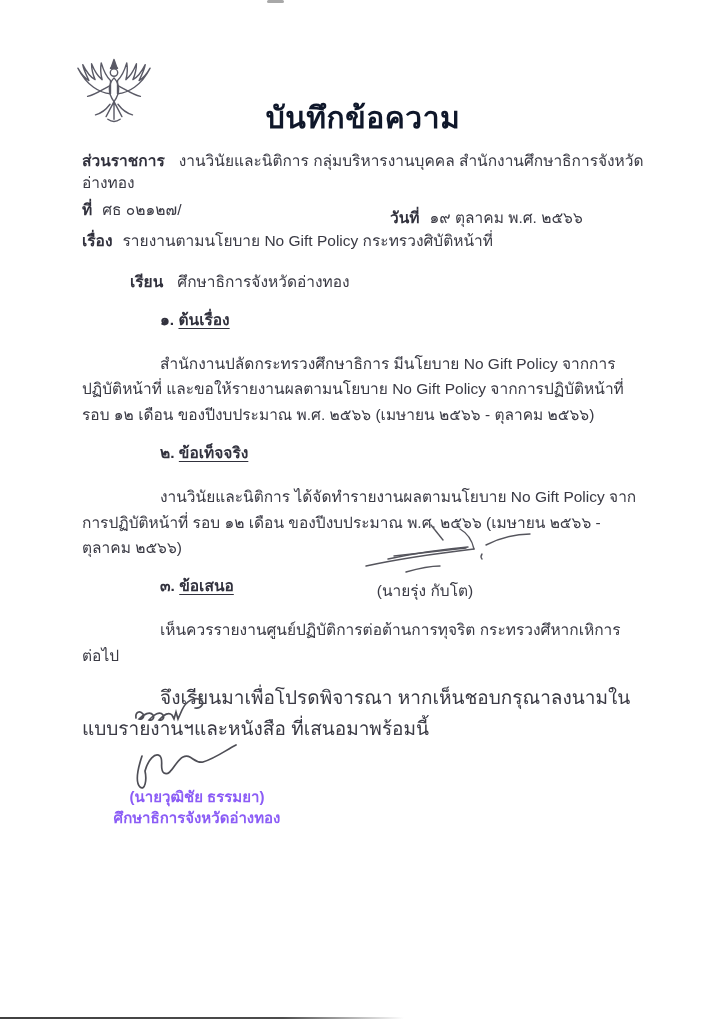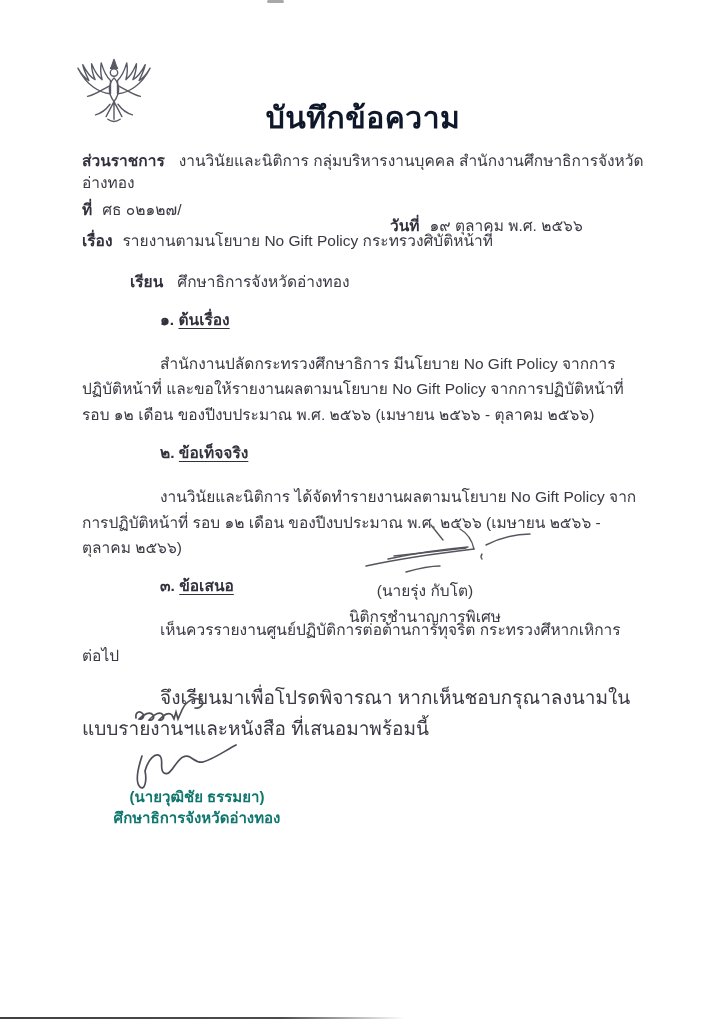--- a/index.html
+++ b/index.html
@@ -25,21 +25,21 @@
 
   .emblem {
     position:absolute; left:70px; top:54px;
     width:88px; height:90px;
   }
 
   .meta { margin-top:9px; font-size:15.5px; line-height:1.45; }
   .label { font-weight:700; color:#31313d; }
   .row { margin-top:4px; }
   .row-no { position:relative; }
-  .date-group { position:absolute; left:308px; top:16px; }
+  .date-group { position:absolute; left:308px; top:8px; }
   .row-subject { margin-top:9px; }
   .row-to { margin-top:16px; font-size:15.5px;margin-left:48px; }
   .gap { display:inline-block; width:14px; }
   .gap-sm { display:inline-block; width:10px; }
 
   .section-heading {
     margin:13px 0 0 78px;
     font-size:15.5px;
     font-weight:700;
     color:#31313d;
@@ -63,21 +63,21 @@
     width:190px; text-align:center;
     font-size:15.5px; line-height:1.7;
   }
   .sig-scribble-1 { position:absolute; left:348px; top:520px; width:200px; height:58px; }
 
   .hand-note { position:absolute; left:102px; top:688px; width:200px; height:108px; }
 
   .sig-block-2 {
     position:absolute; left:88px; top:786px;
     width:218px; text-align:center;
-    font-size:15px; font-weight:700; color:#0f766e;
+    font-size:15px; font-weight:700; color:#8b5cf6;
     line-height:1.4;
   }
 
   .scan-line {
     position:absolute; left:0; bottom:5px;
     width:404px; height:2px;
     background:linear-gradient(to right, #414141 0%, #4c4c4c 70%, rgba(76,76,76,0) 100%);
   }
   .scan-speck {
     position:absolute; left:267px; top:0;
@@ -162,21 +162,20 @@
       <path d="M46 36 L118 28"></path>
       <path d="M95 20 L83 5"></path>
       <path d="M126 29 C124 20 119 13 112 9"></path>
       <path d="M138 25 C152 18 168 14 182 14"></path>
       <path d="M58 52 C72 48 83 46 92 46"></path>
       <path d="M134 34 Q132 37 134 39"></path>
     </g>
   </svg>
   <div class="sig-block-1">
     <div>(นายรุ่ง กับโต)</div>
-    <div>นิติกรชำนาญการพิเศษ</div>
   </div>
 
   <svg class="hand-note" viewBox="0 0 200 108">
     <g fill="none" stroke="#4e4e56" stroke-width="1.7" stroke-linecap="round">
       <path d="M34 30 C33 24 38 22 41 26 C43 29 40 32 37 31 C42 26 48 23 51 27 C53 30 50 33 47 32 C52 26 58 23 61 27 C63 30 60 33 57 32 C62 26 67 24 70 27 L72 31 L74 24 L76 31 L80 22 C84 13 93 8 99 12 C103 15 99 21 93 20"></path>
       <path d="M40 68 C36 80 33 94 38 99 C43 103 45 92 43 83 C46 72 53 64 58 68 C62 72 57 82 62 85 C69 89 73 73 81 69 C89 65 92 76 101 74 C114 70 124 62 134 57"></path>
     </g>
   </svg>
   <div class="sig-block-2">
     <div>(นายวุฒิชัย ธรรมยา)</div>

